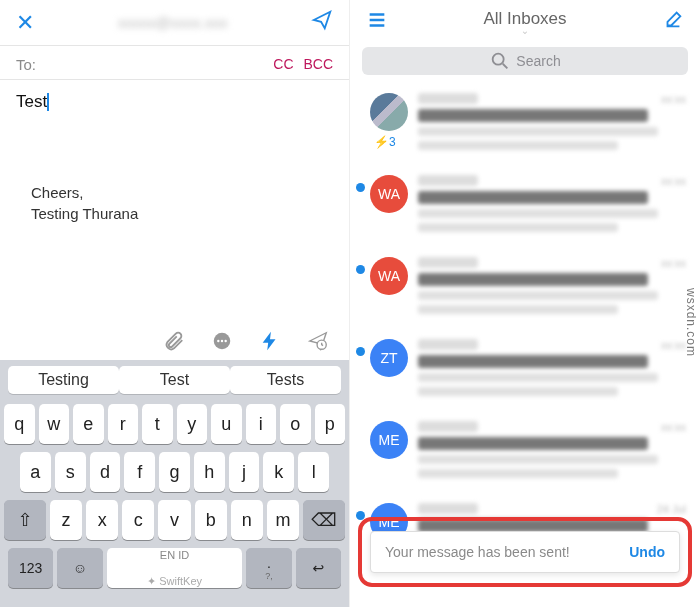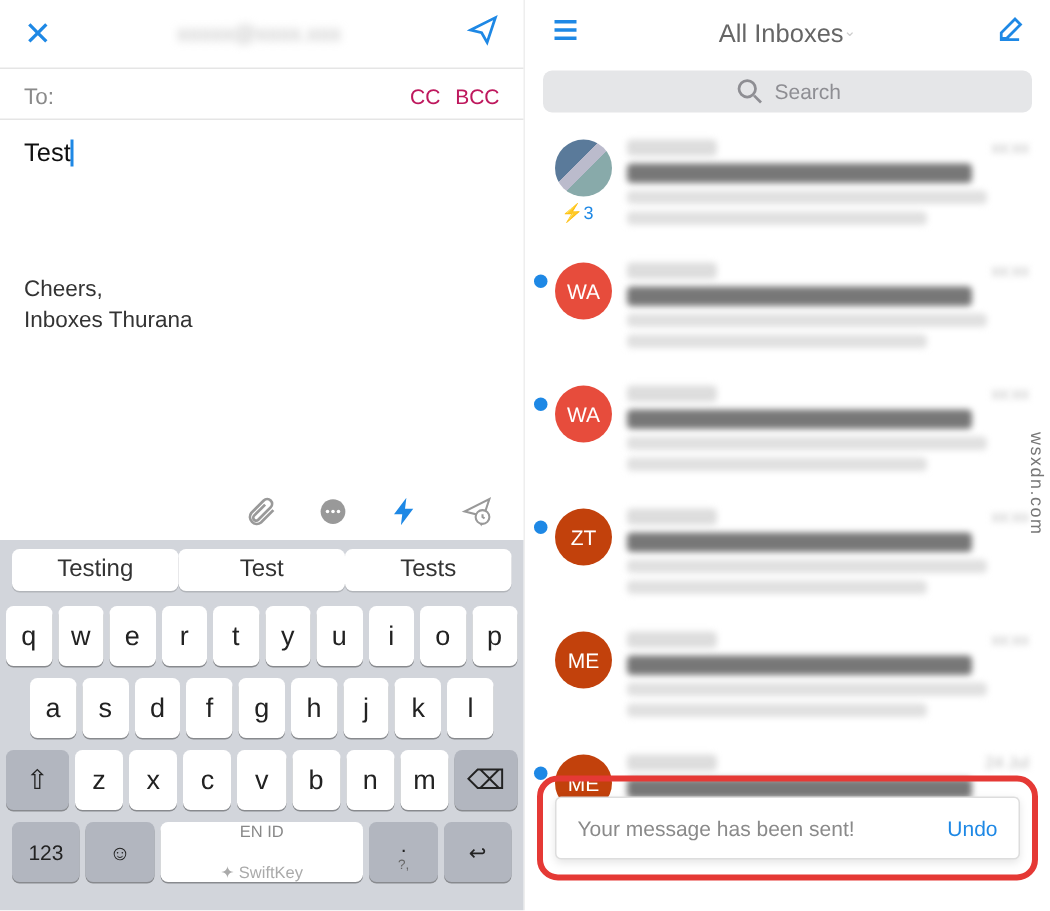--- a/index.html
+++ b/index.html
@@ -3,34 +3,34 @@
 <meta charset="utf-8">
 <style>
 *{box-sizing:border-box;margin:0;padding:0;font-family:-apple-system,Helvetica,Arial,sans-serif}
 body{width:700px;height:607px;display:flex;background:#fff;overflow:hidden}
 .pane{height:607px;position:relative;background:#fff}
 .left{width:350px;border-right:1px solid #eee}
 .right{width:350px}
 .hdr{height:45px;display:flex;align-items:center;justify-content:space-between;padding:0 16px}
 .hdr .ico{color:#1e88e5;font-size:22px}
 .hdr .title{color:#666;font-size:17px;font-weight:400}
-.hdr .mid{display:flex;flex-direction:row;align-items:center}
+.hdr .mid{display:flex;flex-direction:column;align-items:center}
 .hdr .mid .chev{color:#ccc;font-size:10px;margin-top:-4px}
 .blurmail{color:#bbb;font-size:15px;filter:blur(3px)}
 .divider{height:1px;background:#e5e5e5}
 .to-row{display:flex;align-items:flex-start;padding:10px 16px 6px;font-size:15px}
 .to-row .tolbl{color:#8a8a8a;margin-right:4px}
 .to-row .rec{color:#1e88e5;line-height:1.4}
 .to-row .ccbcc{margin-left:auto;color:#be185d;font-size:14px}
 .to-row .ccbcc span{margin-left:6px}
 .blurrec{filter:blur(3px);color:#1e88e5}
 .body-area{padding:12px 16px;font-size:17px;color:#111}
 .body-area .subj{display:inline-block;position:relative}
 .body-area .subj::after{content:"";position:absolute;right:-2px;top:1px;bottom:1px;width:2px;background:#1e88e5}
-.sig{padding:0 16px;margin-top:58px;font-size:15px;color:#333;line-height:1.4}
+.sig{padding:0 31px;margin-top:58px;font-size:15px;color:#333;line-height:1.4}
 .left .toolbar{position:absolute;bottom:247px;left:0;right:0;height:34px;display:flex;align-items:center;justify-content:flex-end;gap:26px;padding:0 20px;color:#8a8a8a}
 .toolrow .ico{color:#999;font-size:18px}
 .toolrow .bolt{color:#1e88e5}
 .kb{position:absolute;bottom:0;left:0;right:0;height:247px;background:#d2d5db}
 .sugg{display:flex;height:40px;padding:6px 8px;gap:0}
 .sugg .s{flex:1;background:#fff;border-radius:5px;display:flex;align-items:center;justify-content:center;font-size:16px;color:#333;box-shadow:0 1px 0 rgba(0,0,0,.15)}
 .keys{padding:4px 4px 0}
 .krow{display:flex;justify-content:center;gap:4px;margin-bottom:8px}
 .key{flex:1;height:40px;background:#fff;border-radius:5px;display:flex;align-items:center;justify-content:center;font-size:18px;color:#222;box-shadow:0 1px 0 rgba(0,0,0,.35)}
 .dkey{background:#b2b6bf;color:#222;flex:1.3}
@@ -42,33 +42,33 @@
 .bkey.n{flex:1}
 .bkey .sub{font-size:9px;color:#666}
 .search{margin:2px 12px 8px;height:28px;background:#e5e6e8;border-radius:6px;display:flex;align-items:center;justify-content:center;color:#8e8e93;font-size:14px;gap:5px}
 .list{overflow:hidden}
 .row{display:flex;padding:10px 14px 10px 6px;position:relative}
 .dot{width:9px;height:9px;background:#1e88e5;border-radius:50%;margin:8px 5px 0 0;flex:0 0 9px}
 .dot.h{visibility:hidden}
 .av{width:38px;height:38px;border-radius:50%;flex:0 0 38px;display:flex;align-items:center;justify-content:center;color:#fff;font-size:14px;font-weight:500;margin-right:10px}
 .av.img{background:linear-gradient(135deg,#5a7a9a 40%,#bbc 40%,#bbc 55%,#8aa 55%);position:relative}
 .av.red{background:#e74c3c}
-.av.blue{background:#c2410c}
+.av.blue{background:#3b82f6}
 .mc{flex:1;min-width:0}
 .blurbar{background:#ddd;border-radius:3px;filter:blur(2px);margin-bottom:5px}
 .nb{height:11px;width:60px}
 .sb{height:13px;width:230px;background:#777}
 .pb{height:9px;width:240px;background:#e0e0e0}
 .pb2{height:9px;width:200px;background:#e0e0e0}
 .ts{position:absolute;right:14px;top:10px;font-size:11px;color:#bbb;filter:blur(2px)}
 .thunder{position:absolute;left:24px;top:52px;font-size:12px;color:#1e88e5}
 .toast-box{position:absolute;bottom:20px;left:8px;right:8px;border:4px solid #e53935;border-radius:14px;padding:10px 8px}
 .toast{background:#fff;border:1px solid #ddd;border-radius:4px;padding:12px 14px;display:flex;align-items:flex-end;justify-content:space-between;font-size:14px;box-shadow:0 2px 6px rgba(0,0,0,.1)}
 .toast .msg{color:#8a8a8a}
-.toast .undo{color:#1e88e5;font-weight:400}
+.toast .undo{color:#1e88e5;font-weight:700}
 .watermark{position:fixed;right:2px;top:288px;font-size:12px;color:#777;writing-mode:vertical-rl;letter-spacing:1px}
 svg{width:22px;height:22px}
 </style>
 </head>
 <body>
 
 <div class="pane left">
  <div class="hdr">
   <span class="ico">✕</span>
   <span class="blurmail">xxxxx@xxxx.xxx</span>
@@ -85,21 +85,21 @@
     <span>CC</span>
     <span>BCC</span>
   </span>
  </div>
  <div class="divider"></div>
  <div class="body-area">
   <span class="subj">Test</span>
  </div>
  <div class="sig">
   <div>Cheers,</div>
-  <div>Inboxes Thurana</div>
+  <div>Testing Thurana</div>
  </div>
  <div class="toolbar toolrow">
   <span class="ico"><svg viewBox="0 0 24 24" fill="none" stroke="#999" stroke-width="2">
           <path d="M21 11l-9 9a5 5 0 01-7-7l9-9a3.5 3.5 0 015 5l-9 9a2 2 0 01-3-3l8-8"></path>
         </svg></span>
   <span class="ico"><svg viewBox="0 0 24 24" fill="#999">
           <circle cx="12" cy="12" r="9"></circle>
           <circle cx="8" cy="12" r="1.3" fill="#fff"></circle>
           <circle cx="12" cy="12" r="1.3" fill="#fff"></circle>
           <circle cx="16" cy="12" r="1.3" fill="#fff"></circle>

